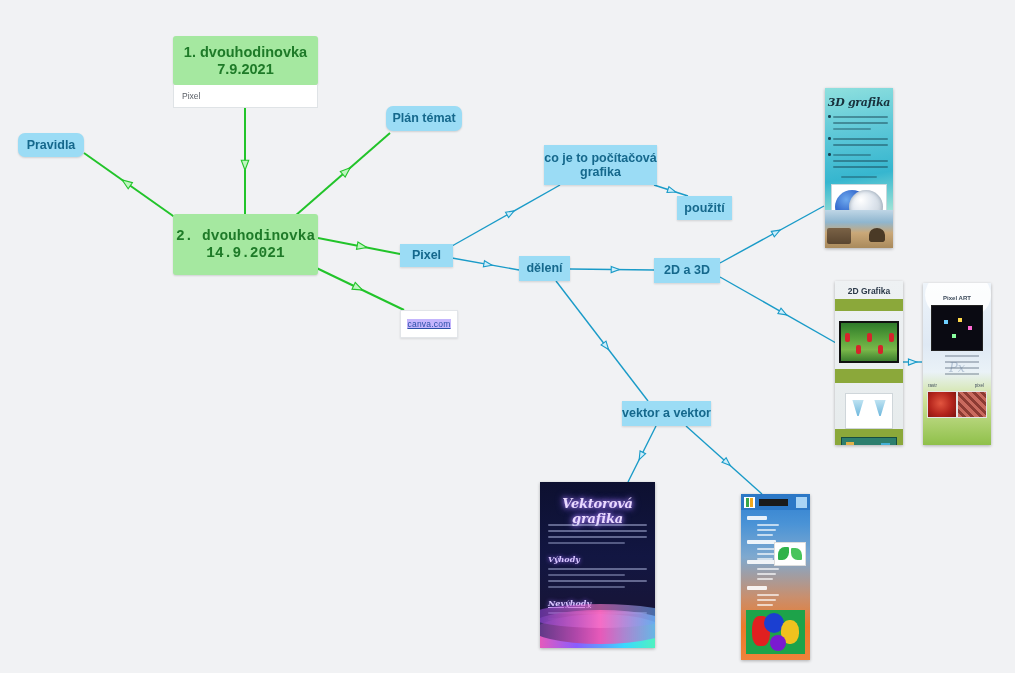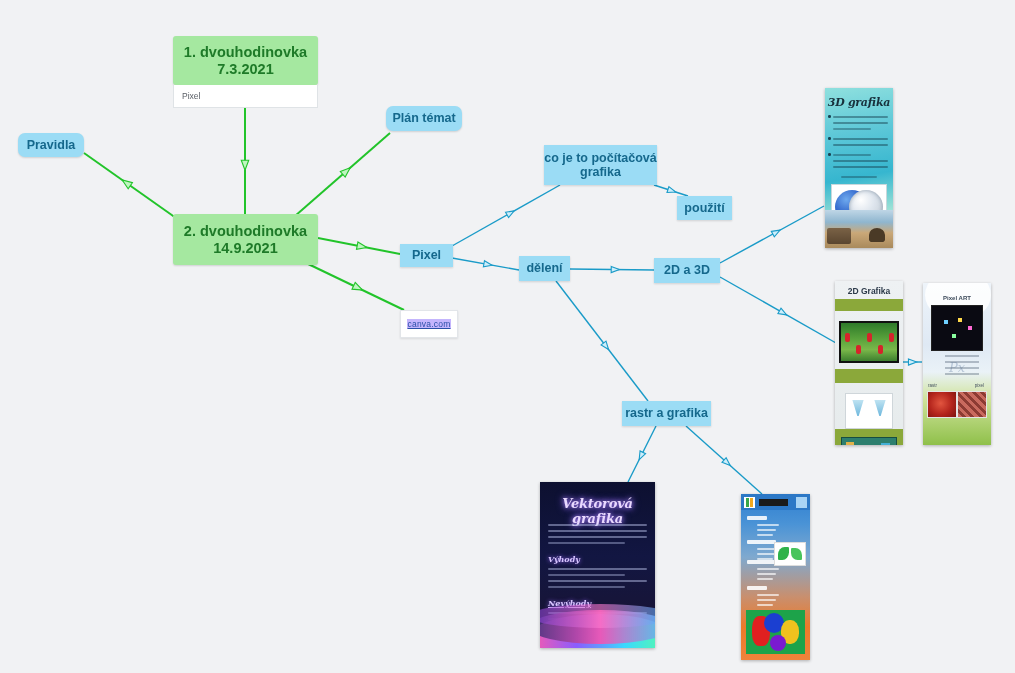--- a/index.html
+++ b/index.html
@@ -221,32 +221,32 @@
         <polygon points="-5,-3.1 3.25,0 -5,3.1" transform="translate(640.6,456.8) rotate(116.56505117707799)" fill="#cdeefb" stroke="#1a9bc8" stroke-width="1.1"></polygon>
       </g>
       <g>
         <line x1="686" y1="426" x2="762" y2="494" stroke="#1a9bc8" stroke-width="1.4"></line>
         <polygon points="-5,-3.1 3.25,0 -5,3.1" transform="translate(727.8,463.4) rotate(41.82016988013577)" fill="#cdeefb" stroke="#1a9bc8" stroke-width="1.1"></polygon>
       </g>
     </svg>
 
   <div id="nodes-layer">
       <div class="node node-green" style="left: 173px; top: 36px; width: 145px; height: 49px;">1. dvouhodinovka
-7.3.2021</div>
-      <div class="node node-green" style="left: 173px; top: 214px; width: 145px; height: 51px;">2. dvouhodinovka
+7.9.2021</div>
+      <div class="node node-green" style="left: 173px; top: 214px; width: 145px; height: 61px; font-family: Liberation Mono, monospace;">2. dvouhodinovka
 14.9.2021</div>
       <div class="node node-blue rounded" style="left: 18px; top: 133px; width: 66px; height: 24px;">Pravidla</div>
       <div class="node node-blue rounded" style="left: 386px; top: 106px; width: 76px; height: 25px;">Plán témat</div>
       <div class="node node-blue" style="left: 400px; top: 244px; width: 53px; height: 23px;">Pixel</div>
       <div class="node node-blue" style="left: 544px; top: 145px; width: 113px; height: 40px;">co je to počítačová
 grafika</div>
       <div class="node node-blue" style="left: 677px; top: 196px; width: 55px; height: 24px;">použití</div>
       <div class="node node-blue" style="left: 519px; top: 256px; width: 51px; height: 25px;">dělení</div>
       <div class="node node-blue" style="left: 654px; top: 258px; width: 66px; height: 25px;">2D a 3D</div>
-      <div class="node node-blue" style="left: 622px; top: 401px; width: 89px; height: 25px;">rastr a grafika</div>
+      <div class="node node-blue" style="left: 622px; top: 401px; width: 89px; height: 25px;">vektor a vektor</div>
       <div class="attach-box" style="left: 173px; top: 85px; width: 145px; height: 23px;">Pixel</div>
       <div class="link-box" style="left: 400px; top: 310px; width: 58px; height: 28px;">
         <span class="link-text">canva.com</span>
       </div>
       <div class="thumb" style="left: 825px; top: 88px; width: 68px; height: 160px;">
         <div class="inner p3d">
           <div class="ttl">3D grafika</div>
           <div class="bl" style="top: 28px;"></div>
           <div class="bl" style="top: 34px;"></div>
           <div class="blo" style="top: 40px;"></div>

